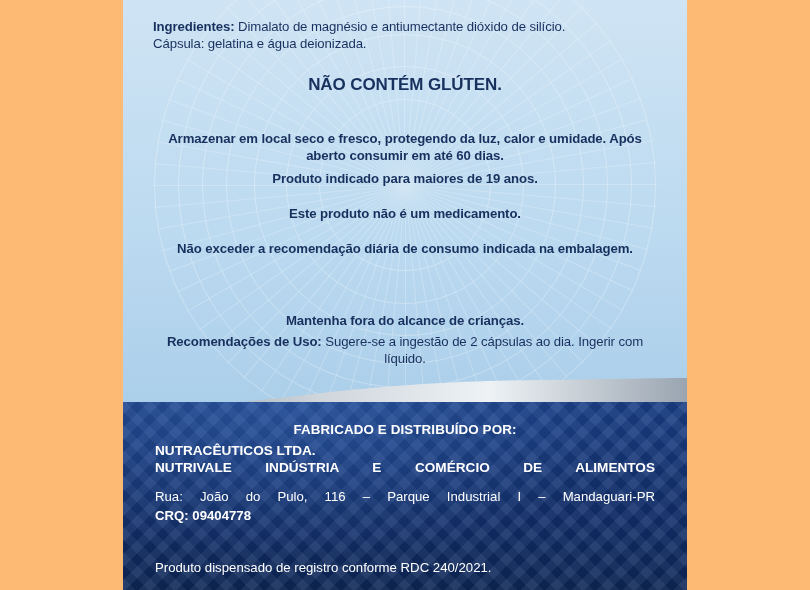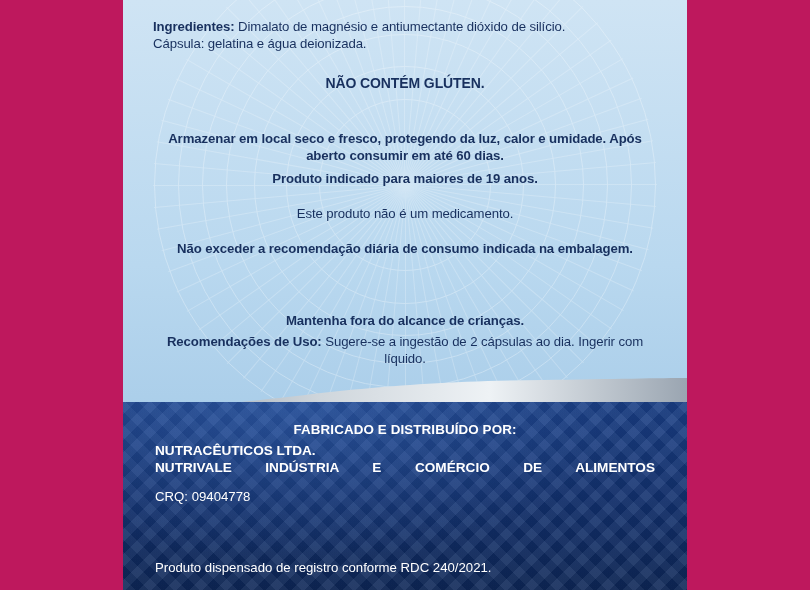--- a/index.html
+++ b/index.html
@@ -10,21 +10,21 @@
   body {
     width: 810px;
     height: 590px;
     font-family: "Liberation Sans", sans-serif;
     overflow: hidden;
   }
   .page {
     position: relative;
     width: 810px;
     height: 590px;
-    background: #be185d;
+    background: #fdba74;
     overflow: hidden;
   }
   
   .label {
     position: absolute;
     left: 123px;
     top: 0;
     width: 564px;
     height: 590px;
     overflow: hidden;
@@ -114,24 +114,24 @@
     top: 18px;
     width: 510px;
     text-align: left;
   }
   .line-center {
     position: absolute;
     left: 26px;
     width: 512px;
     text-align: center;
   }
-  .gluten { top: 74px; font-size: 14px; font-weight: bold; }
+  .gluten { top: 74px; font-size: 17px; font-weight: bold; }
   .armazenar { top: 130px; font-weight: bold; }
   .maiores { top: 170px; font-weight: bold; }
-  .naomed { top: 205px; font-weight: normal; }
+  .naomed { top: 205px; font-weight: bold; }
   .naoexceder { top: 240px; font-weight: bold; }
   .criancas { top: 312px; font-weight: bold; }
   .recomendacoes { top: 333px; }
 
   
   .bp-text {
     position: absolute;
     left: 0;
     width: 564px;
     color: #ffffff;
@@ -156,21 +156,21 @@
   .addr {
     top: 85px;
     left: 32px;
     width: 500px;
     text-align: justify;
     text-align-last: justify;
     font-size: 13.2px;
     line-height: 1.46;
     font-weight: normal;
   }
-  .addr div:last-child { text-align-last: left; }
+  .addr div:last-child { text-align-last: left; font-weight: bold; }
   .rdc {
     top: 158px;
     left: 32px;
     width: 500px;
     text-align: left;
     font-size: 13.2px;
   }
 </style>
 </head>
 <body>
@@ -303,20 +303,21 @@
 
     <div class="bottom-panel">
       <div class="bp-text fab">FABRICADO E DISTRIBUÍDO POR:</div>
 
       <div class="bp-text company">
         <div style="text-align-last:left;">NUTRACÊUTICOS LTDA.</div>
         <div>NUTRIVALE INDÚSTRIA E COMÉRCIO DE ALIMENTOS</div>
       </div>
 
       <div class="bp-text addr">
+        <div>Rua: João do Pulo, 116 – Parque Industrial I – Mandaguari-PR</div>
         <div>CRQ: 09404778</div>
       </div>
 
       <div class="bp-text rdc">Produto dispensado de registro conforme RDC 240/2021.</div>
     </div>
 
   </div>
 </div>
 
 </body></html>

